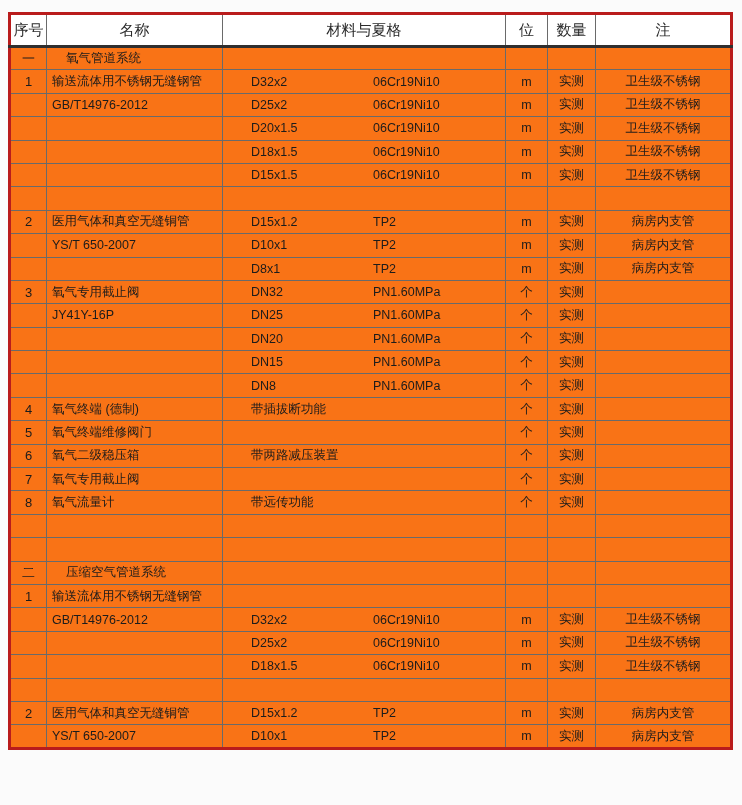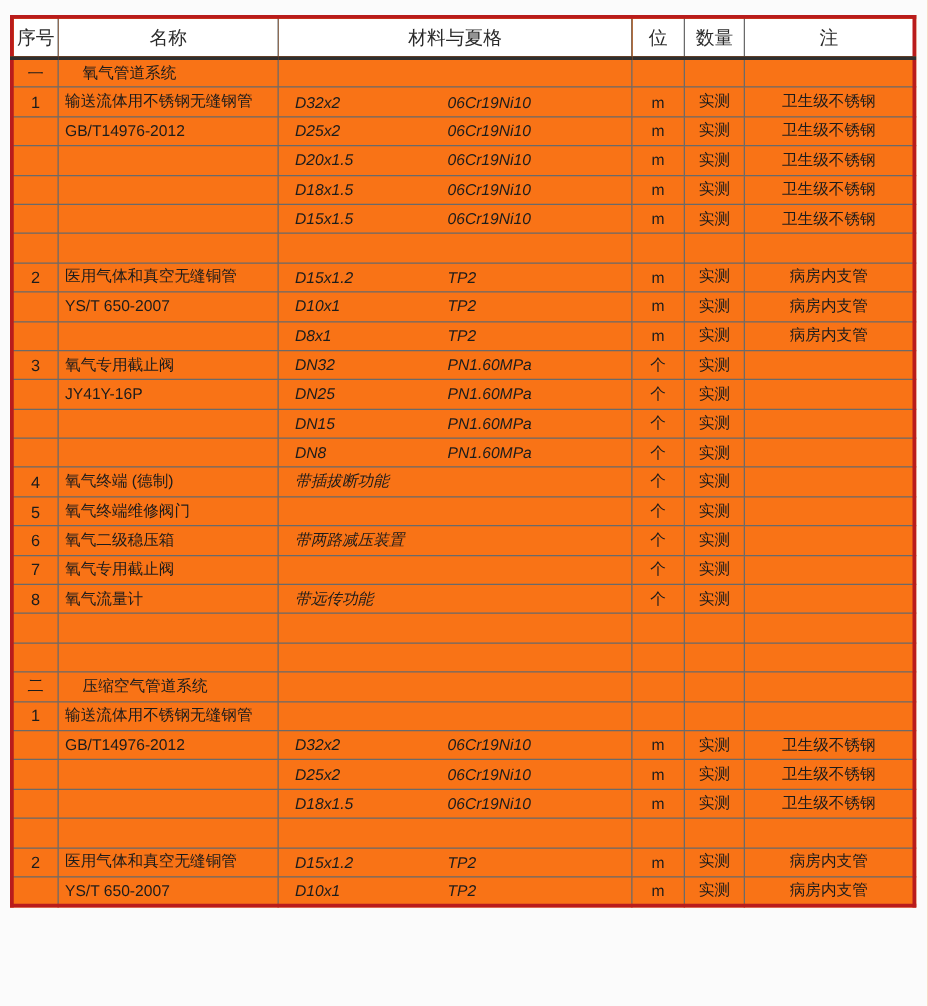--- a/index.html
+++ b/index.html
@@ -48,21 +48,21 @@
     color: #2a2a2a;
     text-align: center;
     border-bottom: 3px solid #2f2f2f;
     background: #ffffff;
   }
   tbody tr { height: 23.4px; }
   tbody td { font-size: 12.5px; }
 
   td.c-no { text-align: center; font-size: 13px; }
   td.c-name { text-align: left; padding-left: 5px; }
-  td.c-spec { text-align: left; padding-left: 13px; font-style: italic; }
+  td.c-spec { text-align: left; padding-left: 28px; }
   td.c-unit, td.c-qty, td.c-note { text-align: center; }
 
   .spec1 { display: inline-block; min-width: 122px; }
   .spec2 { display: inline; }
 
   tr.section-row td.c-name { padding-left: 19px; }
 </style>
 </head>
 <body>
 
@@ -204,20 +204,30 @@
       <span class="spec1">DN25</span><span class="spec2">PN1.60MPa</span>
     </td>
     <td class="c-unit">个</td>
     <td class="c-qty">实测</td>
     <td class="c-note"></td>
   </tr>
         <tr>
     <td class="c-no"></td>
     <td class="c-name"></td>
     <td class="c-spec">
+      <span class="spec1">DN20</span><span class="spec2">PN1.60MPa</span>
+    </td>
+    <td class="c-unit">个</td>
+    <td class="c-qty">实测</td>
+    <td class="c-note"></td>
+  </tr>
+        <tr>
+    <td class="c-no"></td>
+    <td class="c-name"></td>
+    <td class="c-spec">
       <span class="spec1">DN15</span><span class="spec2">PN1.60MPa</span>
     </td>
     <td class="c-unit">个</td>
     <td class="c-qty">实测</td>
     <td class="c-note"></td>
   </tr>
         <tr>
     <td class="c-no"></td>
     <td class="c-name"></td>
     <td class="c-spec">

